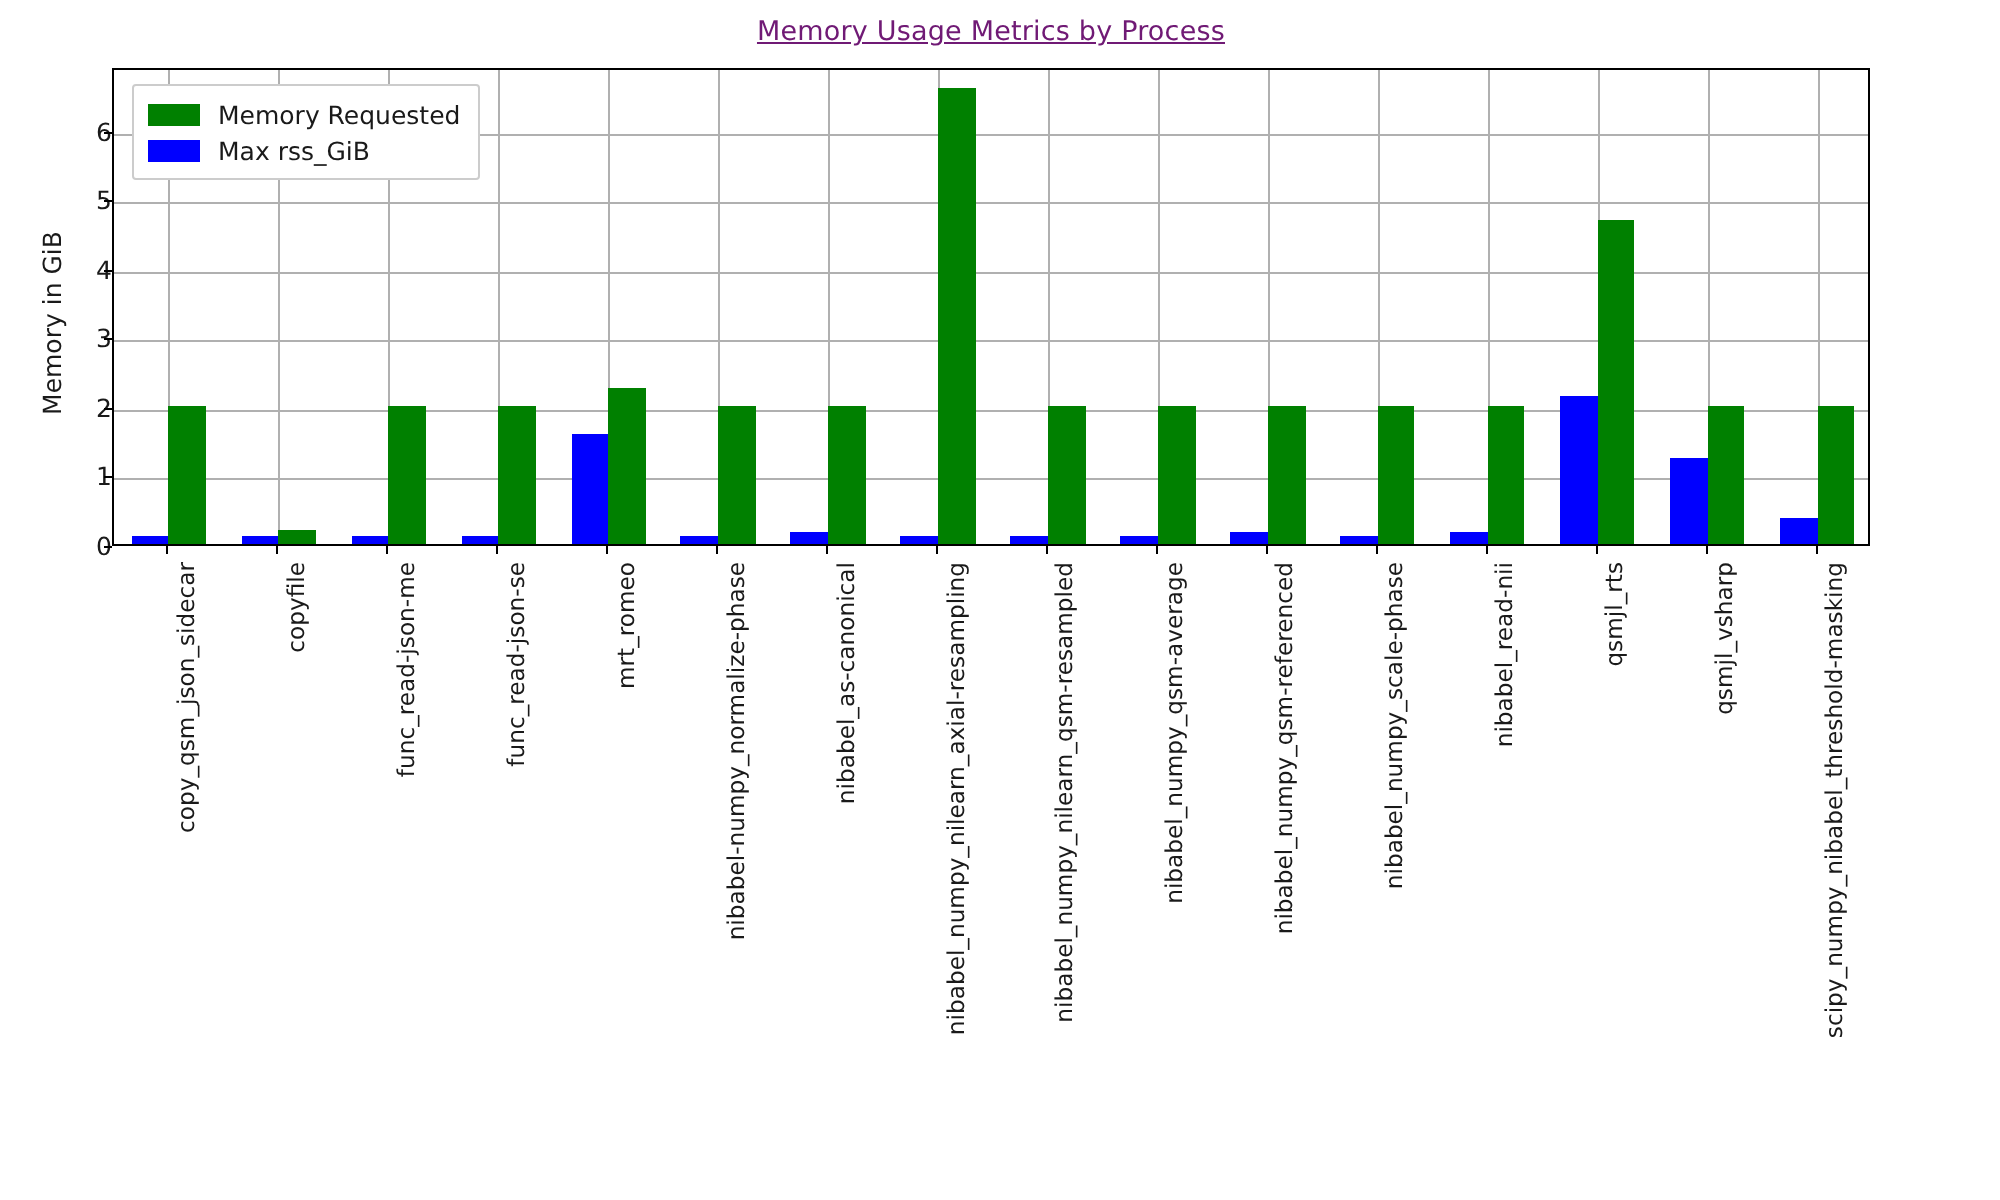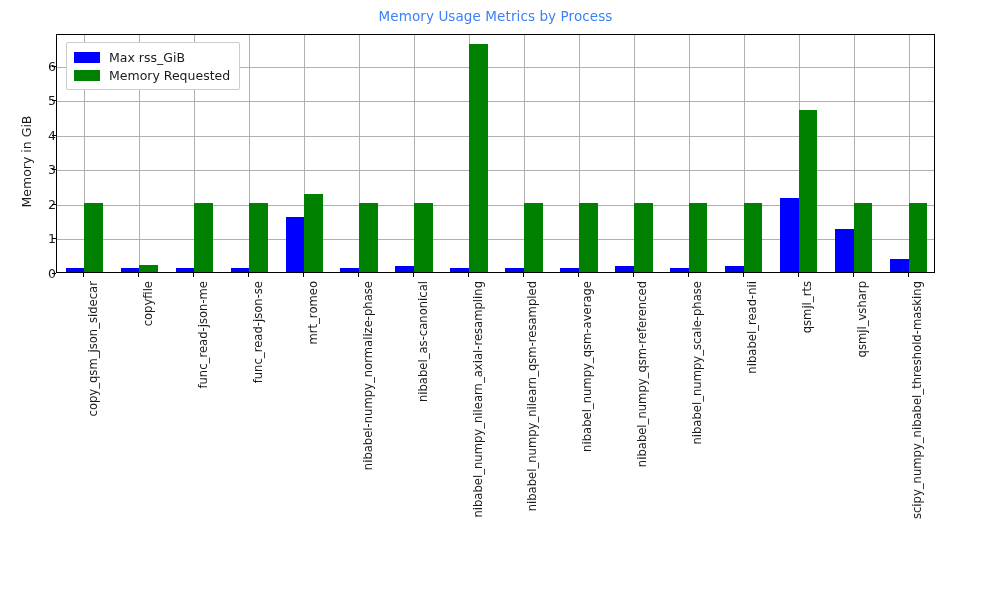--- a/index.html
+++ b/index.html
@@ -10,22 +10,23 @@
     overflow:hidden;
   }
   #figure{position:relative;width:1000px;height:600px;}
 
   
   #chart-title{
     position:absolute;
     left:56px; top:8px; width:879px;
     text-align:center;
     font-size:13.5px;
-    color:#3b82f6;
+    color:#701a75;
     letter-spacing:.1px;
+    text-decoration:underline;
   }
 
   
   #plot-area{
     position:absolute;
     left:56px; top:34px;
     width:879px; height:239px;
     border:1.05px solid #000;
     box-sizing:border-box;
     background:#fff;
@@ -240,22 +241,22 @@
         <div class="bar bar-mem-req" title="Memory Requested: 4.7" style="left: 741.656px; width: 18.6788px; height: 162.327px; background: rgb(0, 128, 0);"></div>
         <div class="bar bar-max-rss" title="Max rss_GiB: 1.25" style="left: 777.915px; width: 18.6788px; height: 43.172px; background: rgb(0, 0, 255);"></div>
         <div class="bar bar-mem-req" title="Memory Requested: 2" style="left: 796.594px; width: 18.6788px; height: 69.0751px; background: rgb(0, 128, 0);"></div>
         <div class="bar bar-max-rss" title="Max rss_GiB: 0.37" style="left: 832.852px; width: 18.6788px; height: 12.7789px; background: rgb(0, 0, 255);"></div>
         <div class="bar bar-mem-req" title="Memory Requested: 2" style="left: 851.531px; width: 18.6788px; height: 69.0751px; background: rgb(0, 128, 0);"></div>
       </div>
   </div>
 
   <div id="legend">
       <div class="legend-entry">
+        <span class="legend-swatch mem-req" style="background: rgb(0, 128, 0);"></span>
+        <span class="legend-text">Memory Requested</span>
+      </div>
+      <div class="legend-entry">
         <span class="legend-swatch max-rss" style="background: rgb(0, 0, 255);"></span>
         <span class="legend-text">Max rss_GiB</span>
       </div>
-      <div class="legend-entry">
-        <span class="legend-swatch mem-req" style="background: rgb(0, 128, 0);"></span>
-        <span class="legend-text">Memory Requested</span>
-      </div>
     </div>
 
 </div>
 
 </body></html>

